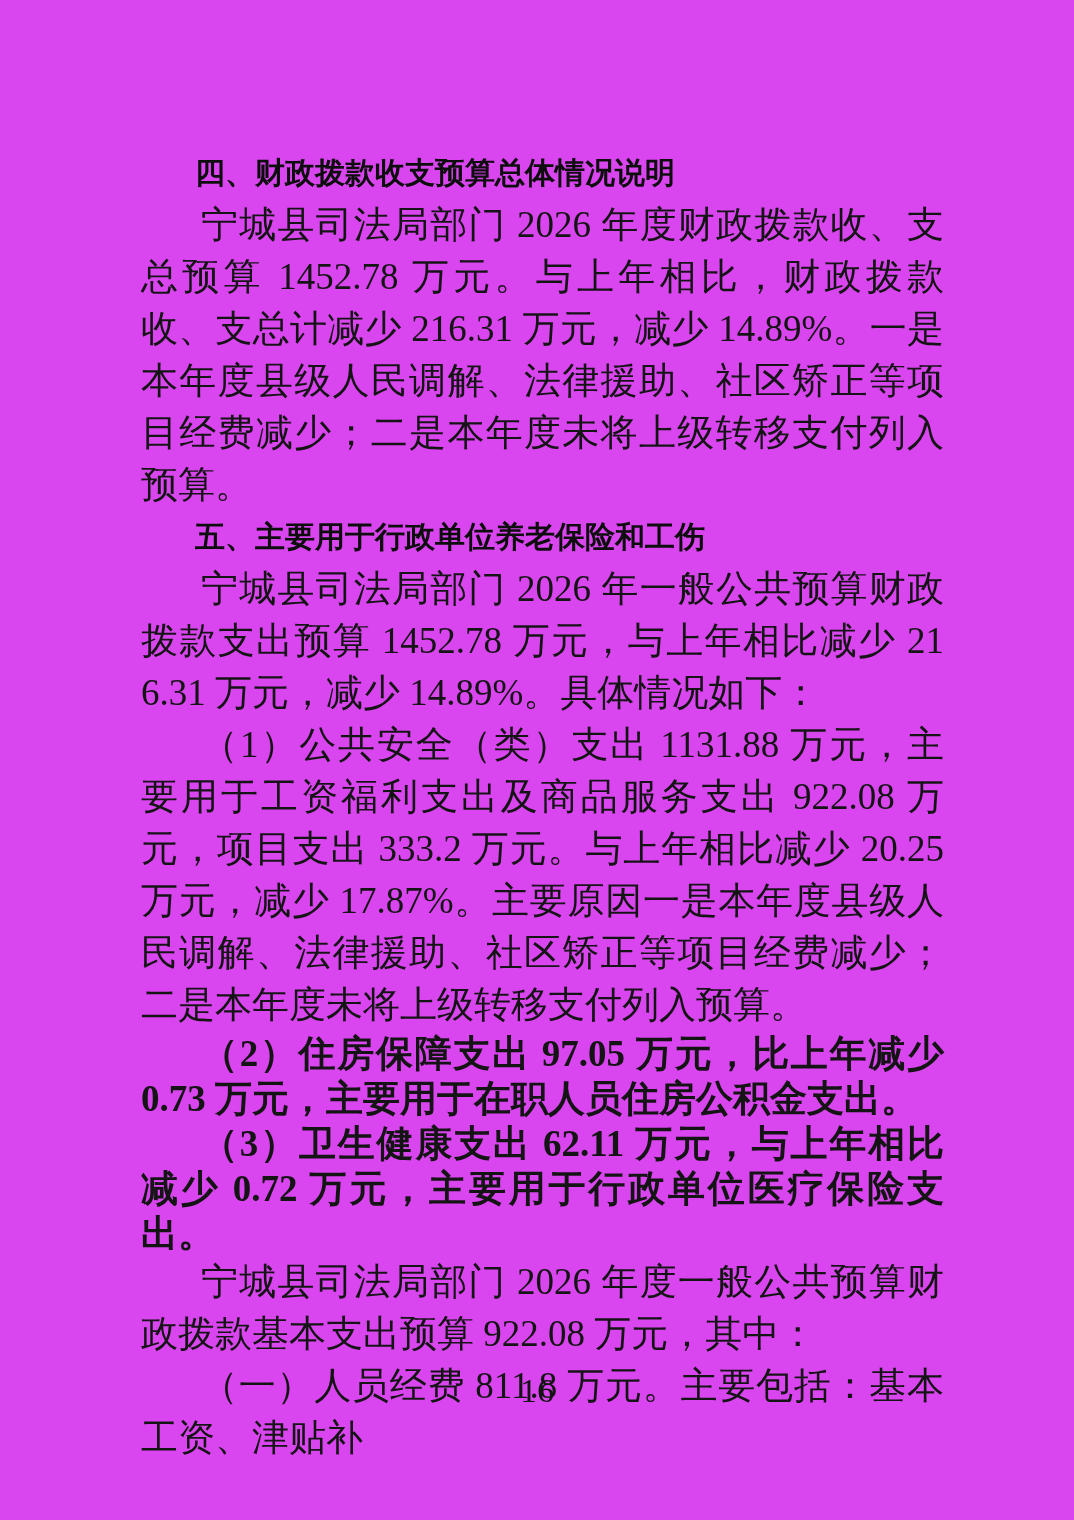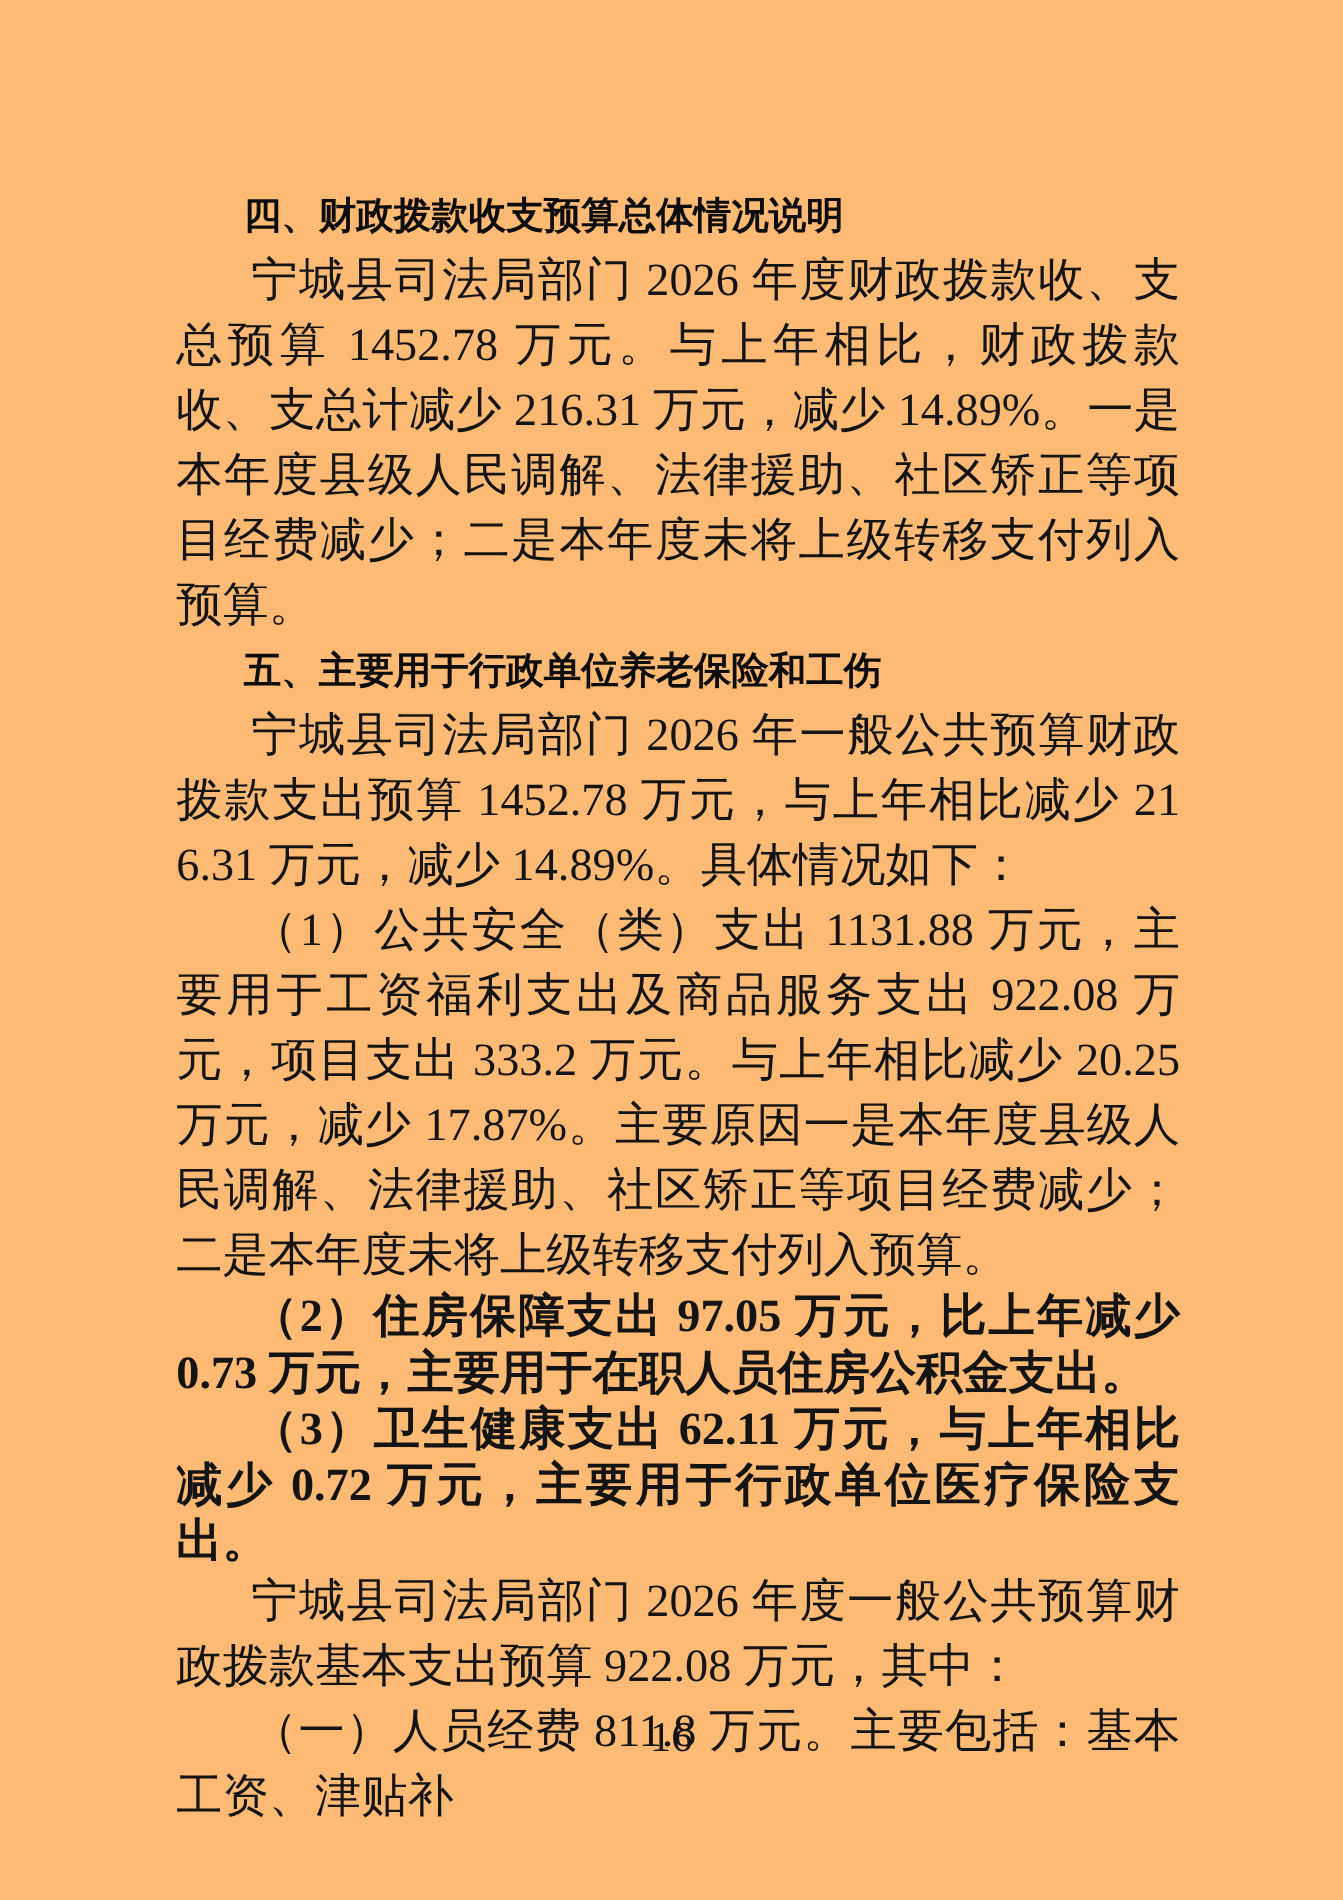--- a/index.html
+++ b/index.html
@@ -11,21 +11,21 @@
     height: 1520px;
     background: #ffffff;
     position: relative;
     overflow: hidden;
     color: #141414;
     font-family: "Liberation Serif", "DejaVu Serif", serif;
   }
   .page {
     position: absolute;
     inset: 0;
-    background: #fdba74;
+    background: #d946ef;
   }
   .content {
     position: absolute;
     left: 141px;
     top: 147px;
     width: 803px;
   }
   .heading {
     margin: 0;
     font-family: "Liberation Sans", "DejaVu Sans", sans-serif;

